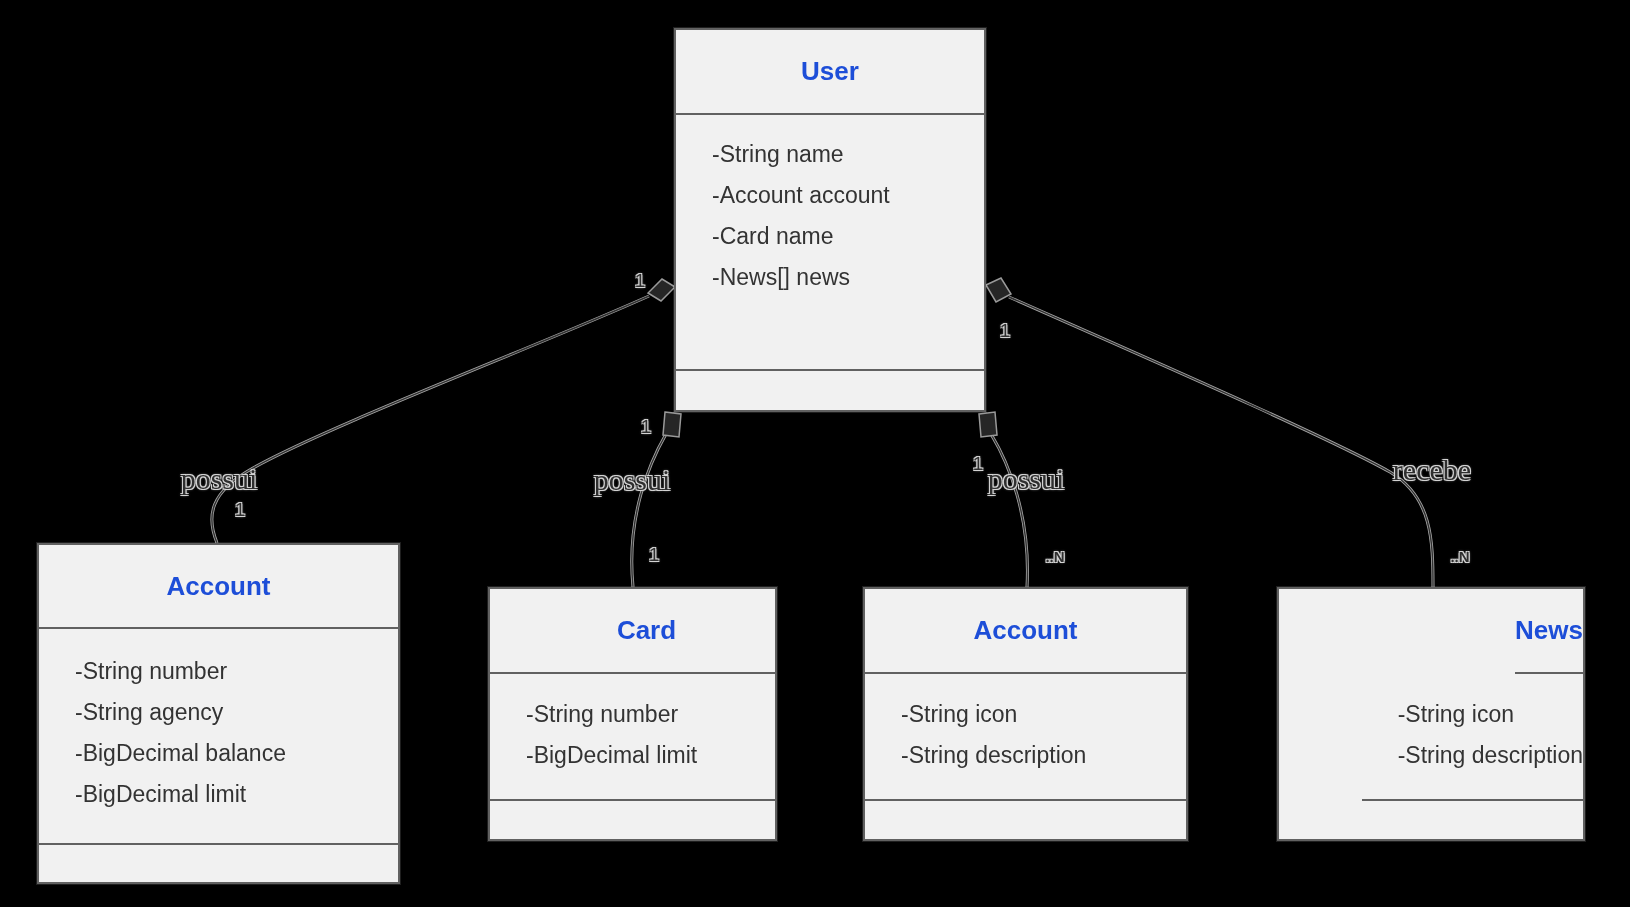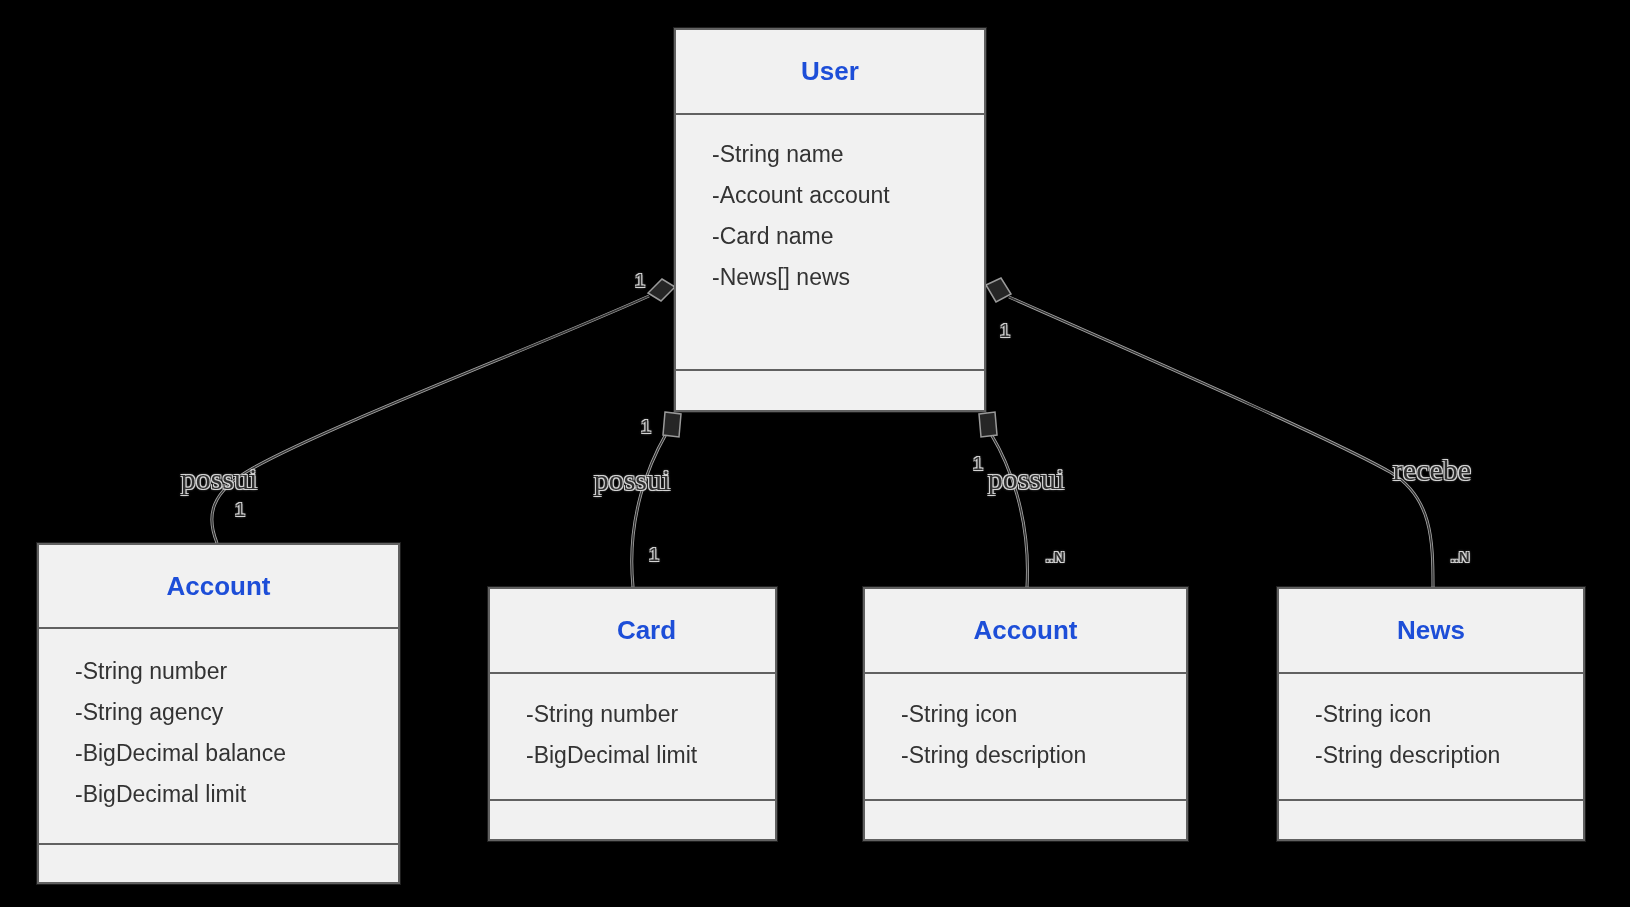--- a/index.html
+++ b/index.html
@@ -53,21 +53,21 @@
   #cls-account .cls-attrs { height: 216px; padding-top: 22px; }
 
   #cls-card            { left: 488px; top: 587px; width: 289px; height: 254px; }
   #cls-card .cls-title { height: 85px; padding-left: 28px; }
   #cls-card .cls-attrs { height: 127px; padding-top: 20px; }
 
   #cls-feature            { left: 863px; top: 587px; width: 325px; height: 254px; }
   #cls-feature .cls-title { height: 85px; }
   #cls-feature .cls-attrs { height: 127px; padding-top: 20px; }
 
-  #cls-news            { left: 1277px; top: 587px; width: 308px; height: 254px; }
+  #cls-news            { left: 1277px; top: 587px; width: 308px; height: 254px; align-items: flex-end; }
   #cls-news .cls-title { height: 85px; }
   #cls-news .cls-attrs { height: 127px; padding-top: 20px; }
 
   .edge-label, .mult {
     position: absolute;
     transform: translate(-50%, -50%);
     color: #2f2f2f;
     white-space: nowrap;
     text-shadow:
       -1px -1px 0 #d4d4d4, 1px -1px 0 #d4d4d4,

